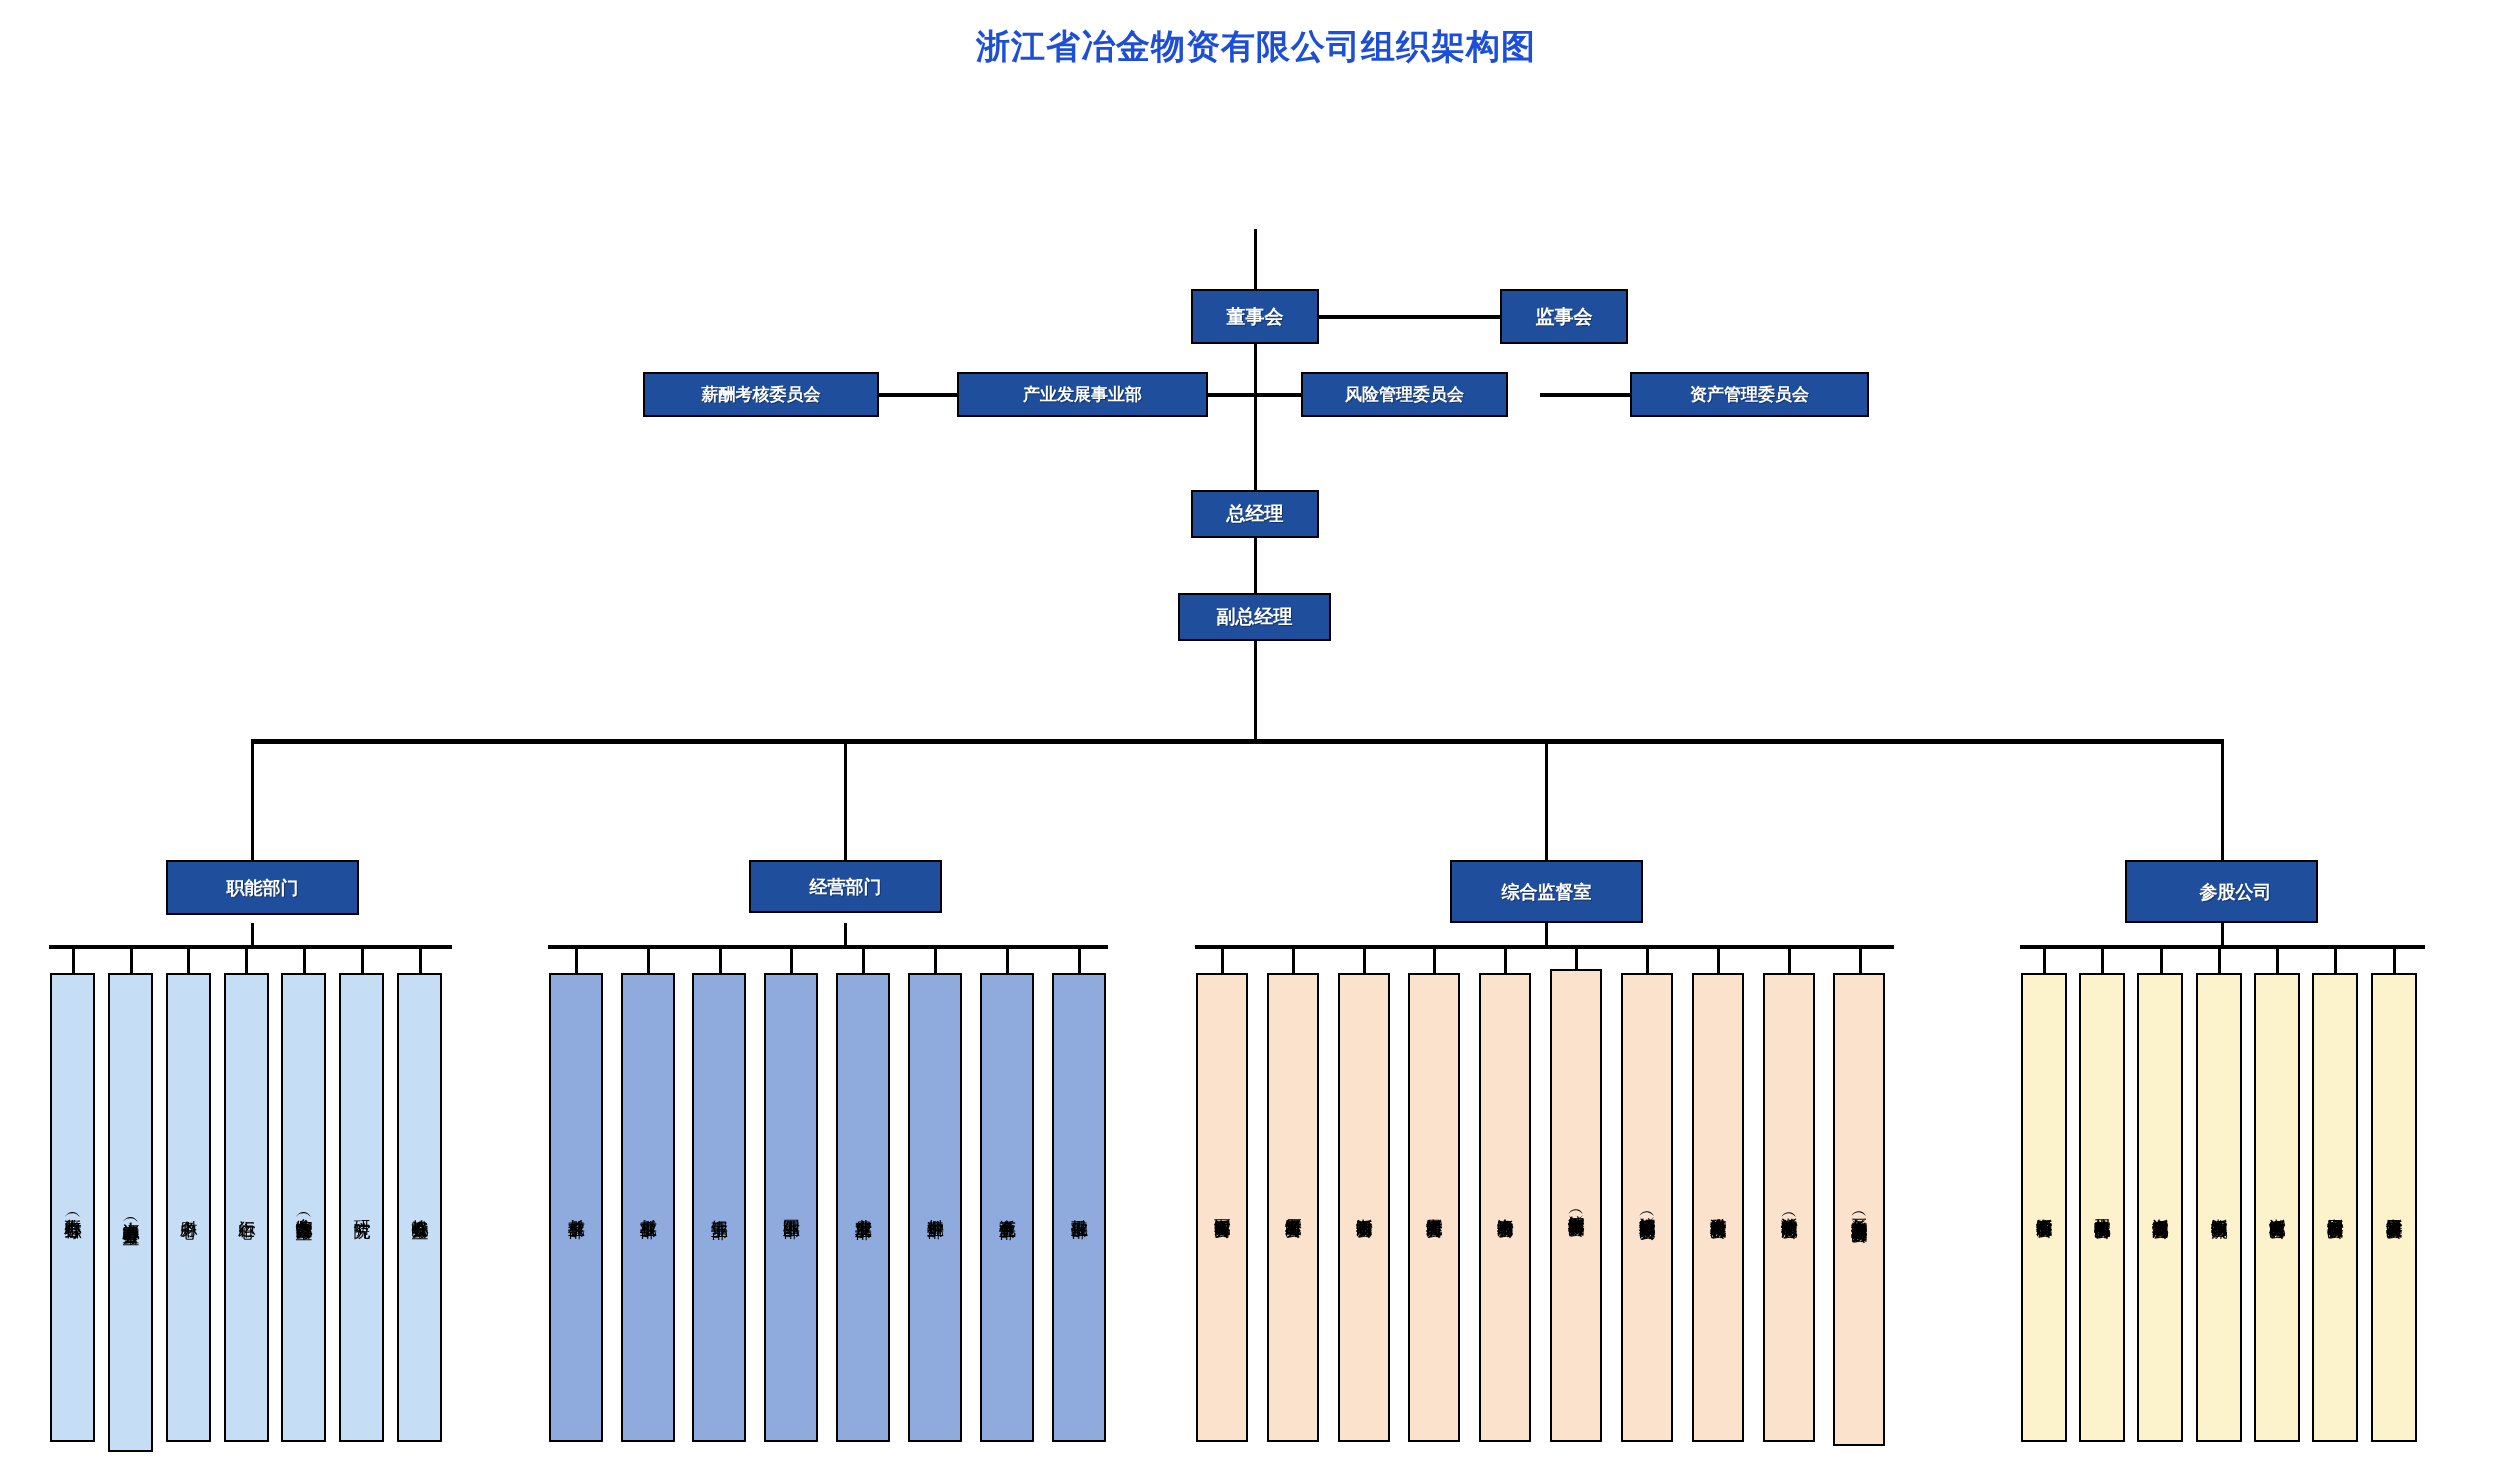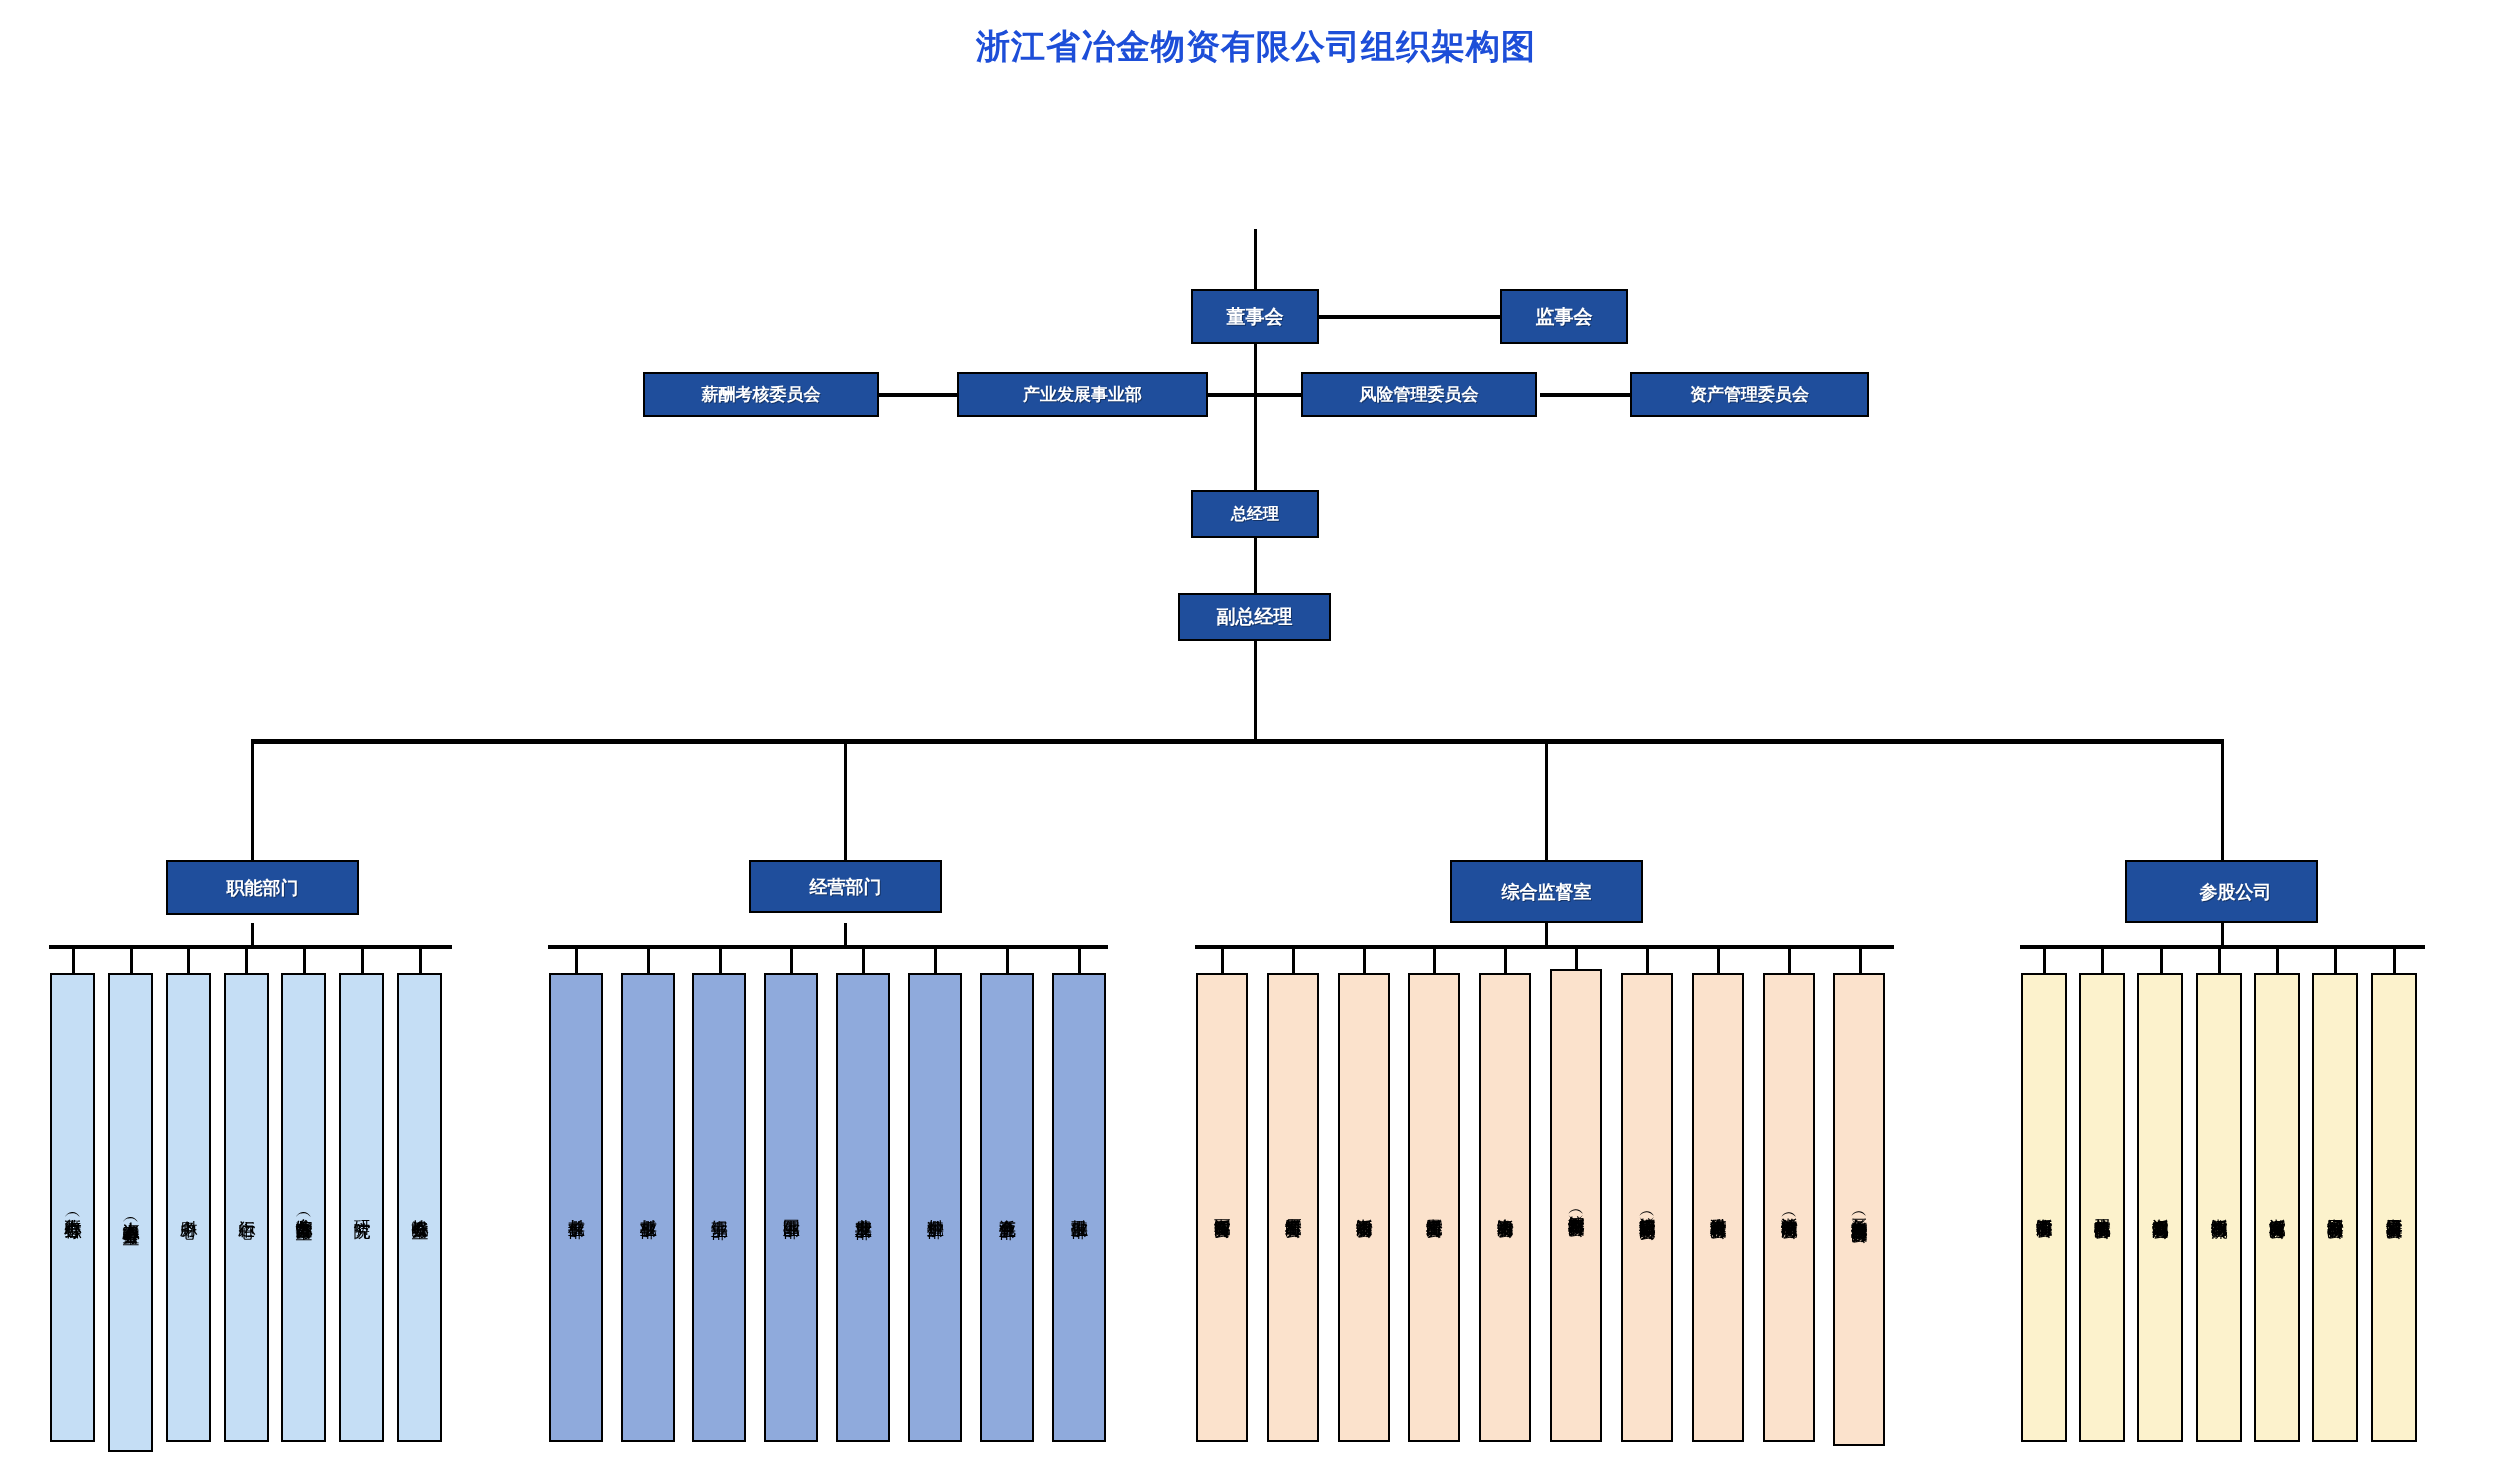--- a/index.html
+++ b/index.html
@@ -48,31 +48,31 @@
   <div class="ln hln" style="left:1319px;top:315px;width:181px;height:3.5px;"></div>
 
   <div class="ln vln" style="left:1254px;top:344px;width:3px;height:146px;"></div>
 
   <div class="box blue" style="left:643px;top:372px;width:236px;height:45px;font-size:17px;">
     <span>薪酬考核委员会</span>
   </div>
   <div class="box blue" style="left:957px;top:372px;width:251px;height:45px;font-size:17px;">
     <span>产业发展事业部</span>
   </div>
-  <div class="box blue" style="left:1301px;top:372px;width:236px;height:45px;font-size:17px;">
+  <div class="box blue" style="left:1301px;top:372px;width:207px;height:45px;font-size:17px;">
     <span>风险管理委员会</span>
   </div>
   <div class="box blue" style="left:1630px;top:372px;width:239px;height:45px;font-size:17px;">
     <span>资产管理委员会</span>
   </div>
   <div class="ln hln" style="left:879px;top:393px;width:78px;height:3.5px;"></div>
   <div class="ln hln" style="left:1208px;top:393px;width:93px;height:3.5px;"></div>
   <div class="ln hln" style="left:1540px;top:393px;width:90px;height:3.5px;"></div>
 
-  <div class="box blue" style="left:1191px;top:490px;width:128px;height:48px;font-size:16px;">
+  <div class="box blue" style="left:1191px;top:490px;width:128px;height:48px;font-size:19px;">
     <span>总经理</span>
   </div>
   <div class="ln vln" style="left:1254px;top:538px;width:3px;height:55px;"></div>
 
   <div class="box blue" style="left:1178px;top:593px;width:153px;height:48px;font-size:19px;">
     <span>副总经理</span>
   </div>
 
   <div class="ln vln" style="left:1254px;top:641px;width:3px;height:100px;"></div>
   <div class="ln hln" style="left:251px;top:739px;width:1972px;height:4.5px;"></div>

